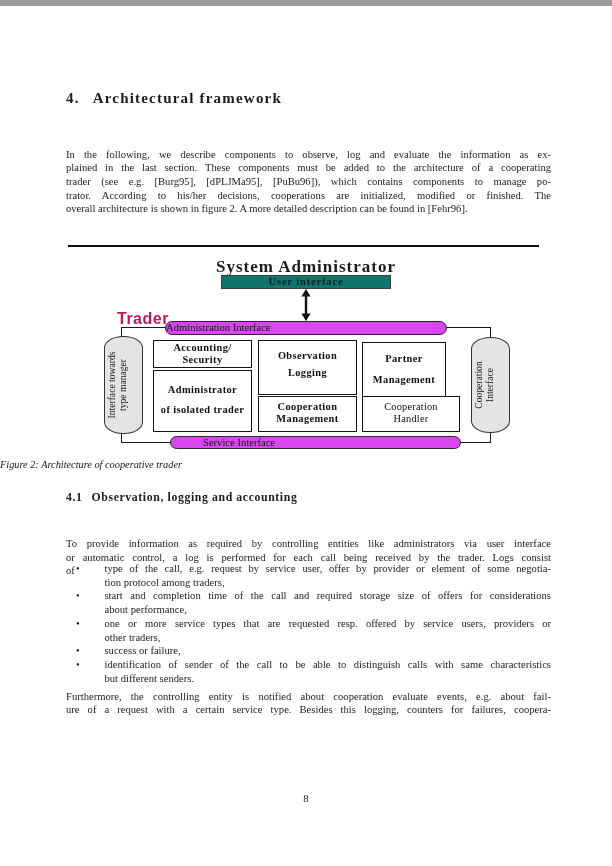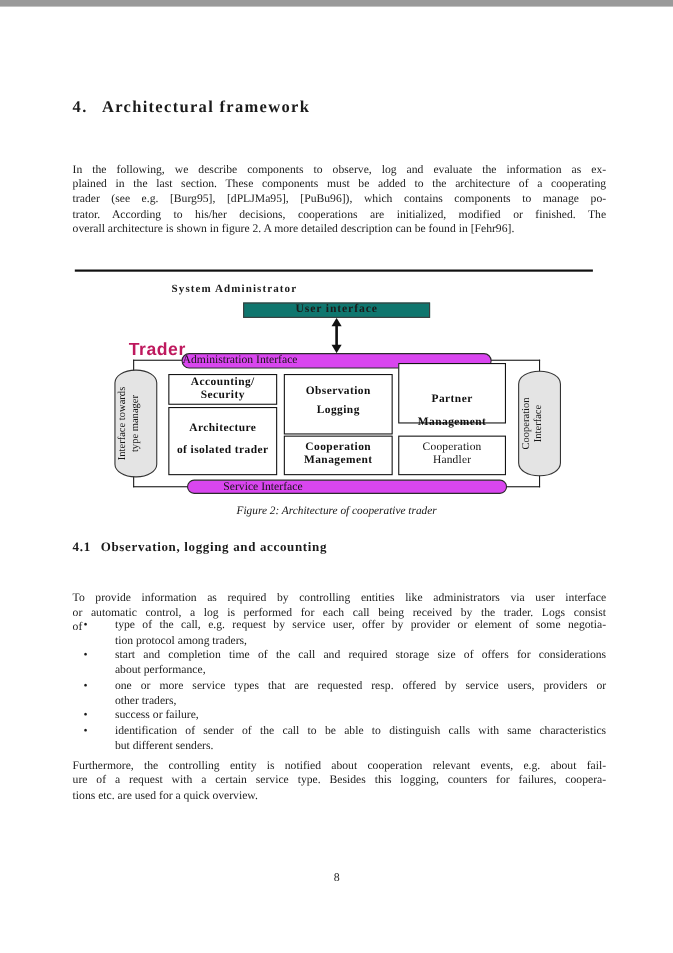--- a/index.html
+++ b/index.html
@@ -15,22 +15,22 @@
   .h1 { position:absolute; left:66px; top:84px; font-size:15px; font-weight:bold; letter-spacing:1.2px; }
   .h1 .num { margin-right:13px; }
   .h2 { position:absolute; left:66px; top:484px; font-size:11.8px; font-weight:bold; letter-spacing:0.6px; }
   .h2 .num { margin-right:9px; }
   
   .bullets { position:absolute; left:66px; top:556px; width:485px; font-size:10.6px; line-height:13.7px; }
   .bullet-item { position:relative; padding-left:38.5px; }
   .bullet-marker { position:absolute; left:10px; top:0; }
   
   .rule { position:absolute; left:68px; top:239px; width:471px; height:1.8px; background:#101010; }
-  .sysadmin { position:absolute; left:156px; top:251px; width:300px; 
-              font-weight:bold; font-size:10px; letter-spacing:1px; }
+  .sysadmin { position:absolute; left:156px; top:251px; width:300px; text-align:center;
+              font-weight:bold; font-size:17px; letter-spacing:1px; }
   .uibox { position:absolute; left:221px; top:268.5px; width:170px; height:14px;
            border:1.5px solid #3c3c3c; background:#0f766e; box-sizing:border-box;
            text-align:center; font-weight:bold; font-size:10.6px; letter-spacing:0.8px; line-height:12px; }
   .dblarrow { position:absolute; left:298px; top:283px; }
   .trader { position:absolute; left:117px; top:304px; font-family:"Liberation Sans", sans-serif;
             font-weight:bold; font-size:16px; letter-spacing:0.5px; color:#be185d; }
   .cline { position:absolute; background:#1a1a1a; }
   .pill { position:absolute; height:13.5px; border:1.3px solid #2a2a2a; border-radius:8px;
           background:#d946ef; box-sizing:border-box; text-align:left;
           font-size:10.6px; line-height:11.5px; color:#141414; }
@@ -43,24 +43,24 @@
   .cyl .rot { position:absolute; left:50%; top:50%; width:96px; height:36px;
               transform:translate(-50%,-50%) rotate(-90deg);
               text-align:center; font-size:9.6px; line-height:11px; color:#161616; }
   .fbox { position:absolute; border:1.4px solid #141414; background:#fff; box-sizing:border-box;
           text-align:center; font-weight:bold; font-size:10.4px; letter-spacing:0.4px; color:#101010; }
   .fbox div { white-space:nowrap; }
   .fbox.acc  { left:153px; top:334px;   width:99px; height:28px;  line-height:12.3px; padding-top:1px; }
   .fbox.func { left:153px; top:363.5px; width:99px; height:62px;  line-height:20.5px; padding-top:9px; }
   .fbox.obs  { left:258px; top:334px;   width:99px; height:55px;  line-height:16.5px; padding-top:7px; }
   .fbox.cm   { left:258px; top:390px;   width:99px; height:35.5px; line-height:11.6px; padding-top:4px; }
-  .fbox.par  { left:362px; top:324px;   width:98px; height:55px;  line-height:20.5px; padding-top:22px; }
+  .fbox.par  { left:362px; top:336px;   width:84px; height:55px;  line-height:20.5px; padding-top:6px; }
   .fbox.ch   { left:362px; top:390px;   width:98px; height:35.5px; line-height:11.6px; padding-top:4px;
                font-weight:normal; letter-spacing:0.2px; }
-  .caption { position:absolute; left:0; top:452.5px; width:612px; text-align:center;
+  .caption { position:absolute; left:0; top:452.5px; width:612px; 
              font-style:italic; font-size:10.3px; color:#141414; }
   .pageno { position:absolute; left:0; top:786px; width:612px; text-align:center; font-size:10.8px; }
 </style>
 </head>
 <body>
 
 <div class="page">
 
   <div class="h1">
     <span class="num">4.</span><span>Architectural framework</span>
@@ -110,21 +110,21 @@
       <div>Interface</div>
     </div>
   </div>
 
   <div class="fbox acc">
     <div>Accounting/</div>
     <div>Security</div>
   </div>
 
   <div class="fbox func">
-    <div>Architecture</div>
+    <div>Administrator</div>
     <div>of isolated trader</div>
   </div>
 
   <div class="fbox obs">
     <div>Observation</div>
     <div>Logging</div>
   </div>
 
   <div class="fbox cm">
     <div>Cooperation</div>
@@ -176,20 +176,19 @@
       <div class="lline">success or failure,</div>
     </div>
     <div class="bullet-item">
       <span class="bullet-marker">•</span>
       <div class="jline">identification of sender of the call to be able to distinguish calls with same characteristics</div>
       <div class="lline">but different senders.</div>
     </div>
   </div>
 
   <div class="para" style="top:683.5px">
-    <div class="jline">Furthermore, the controlling entity is notified about cooperation relevant events, e.g. about fail-</div>
+    <div class="jline">Furthermore, the controlling entity is notified about cooperation evaluate events, e.g. about fail-</div>
     <div class="jline">ure of a request with a certain service type. Besides this logging, counters for failures, coopera-</div>
-    <div class="lline">tions etc. are used for a quick overview.</div>
   </div>
 
   <div class="pageno">8</div>
 
 </div>
 
 </body></html>

